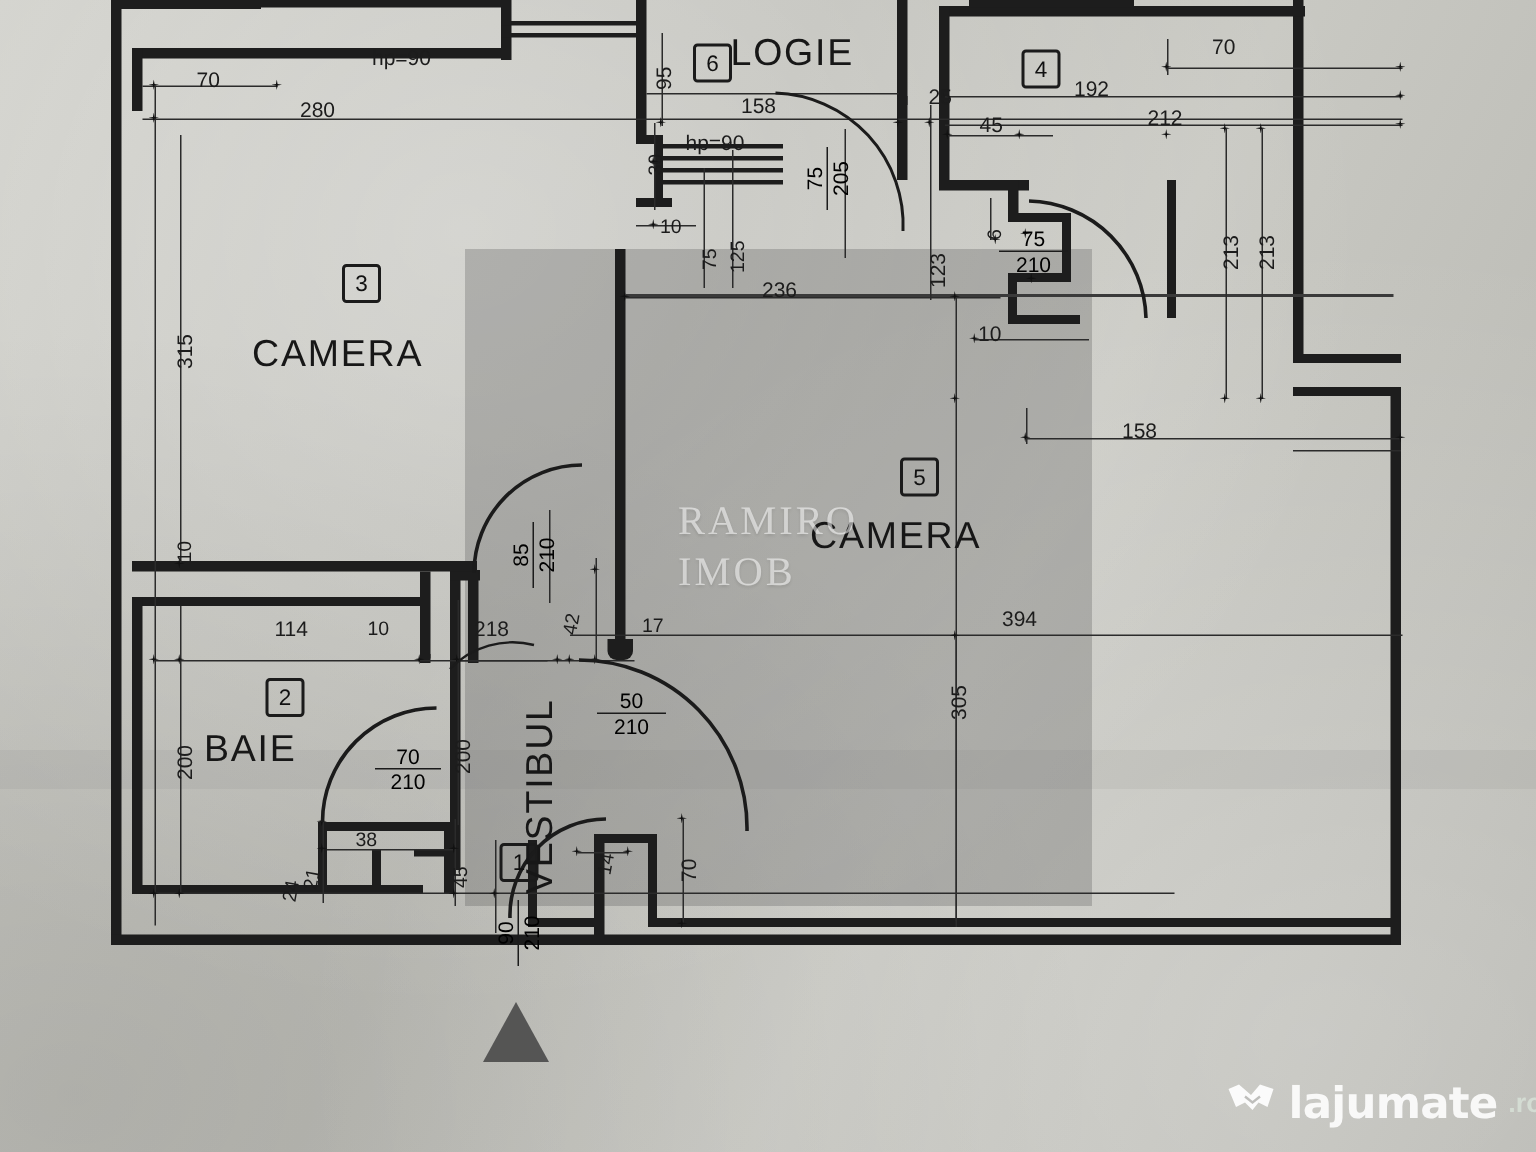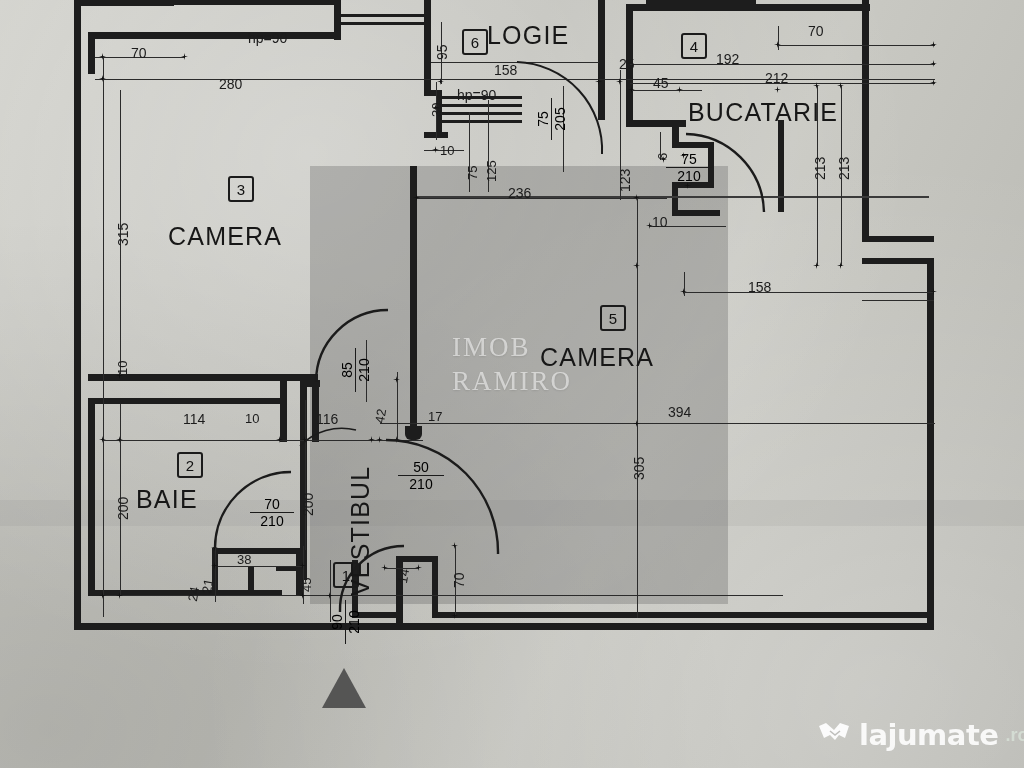--- a/index.html
+++ b/index.html
@@ -268,29 +268,28 @@
   <div class="txt roomname rot" style="left:348px;top:596px;transform:rotate(-90deg);">VESTIBUL</div>
 
   <div class="numbox" style="left:600px;top:305px;width:22px;height:22px;">
     <span>5</span>
   </div>
   <div class="txt roomname" style="left:540px;top:345px;">CAMERA</div>
 
   <div class="numbox" style="left:681px;top:33px;width:22px;height:22px;">
     <span>4</span>
   </div>
-  <div class="txt roomname" style="left:688px;top:100px;">BUCATARIE</div>
 
   <div class="numbox" style="left:462px;top:29px;width:22px;height:22px;">
     <span>6</span>
   </div>
   <div class="txt roomname" style="left:487px;top:23px;">LOGIE</div>
 
   <div class="txt dim" style="left:131px;top:46px;">70</div>
-  <div class="txt dim" style="left:219px;top:66px;margin-top:11px;">280</div>
+  <div class="txt dim" style="left:200px;top:66px;">280</div>
   <div class="txt dim" style="left:248px;top:31px;">hp=90</div>
 
   <div class="txt dim rot" style="left:435px;top:60px;transform:rotate(-90deg);">95</div>
   <div class="txt dimS rot" style="left:430px;top:117px;transform:rotate(-90deg);">30</div>
   <div class="txt dim" style="left:494px;top:63px;">158</div>
   <div class="txt dim" style="left:457px;top:88px;">hp=90</div>
   <div class="txt dimS" style="left:440px;top:144px;">10</div>
   <div class="txt dimS rot" style="left:466px;top:180px;transform:rotate(-90deg);">75</div>
   <div class="txt dimS rot" style="left:485px;top:182px;transform:rotate(-90deg);">125</div>
 
@@ -317,21 +316,21 @@
   </div>
   <div class="txt dim" style="left:652px;top:215px;">10</div>
 
   <div class="txt dim" style="left:508px;top:186px;">236</div>
   <div class="txt dim" style="left:748px;top:280px;">158</div>
 
   <div class="txt dim rot" style="left:116px;top:246px;transform:rotate(-90deg);">315</div>
   <div class="txt dimS rot" style="left:116px;top:375px;transform:rotate(-90deg);">10</div>
   <div class="txt dim" style="left:183px;top:412px;">114</div>
   <div class="txt dimS" style="left:245px;top:412px;">10</div>
-  <div class="txt dim" style="left:316px;top:412px;">116</div>
+  <div class="txt dim" style="left:316px;top:412px;">218</div>
 
   <div class="frac rot" style="left:340px;top:392px;width:44px;transform:rotate(-90deg);">
     <span class="top">85</span>
     <span class="bar"></span>
     <span class="bot">210</span>
   </div>
   <div class="txt dimS rot" style="left:373px;top:422px;transform:rotate(-80deg);">42</div>
   <div class="txt dimS" style="left:428px;top:410px;">17</div>
 
   <div class="txt dim" style="left:668px;top:405px;">394</div>
@@ -362,22 +361,22 @@
 
   <div class="frac" style="left:398px;top:460px;width:46px;">
     <span class="top">50</span>
     <span class="bar"></span>
     <span class="bot">210</span>
   </div>
 
   <div id="northmark"></div>
 
   <div id="wm-ramiro">
+    <div>RAMIRO</div>
     <div>IMOB</div>
-    <div>RAMIRO</div>
   </div>
 
   <div id="wm-lajumate">
     <span>
       <svg width="34" height="24" viewBox="0 0 34 24">
         <path d="M1 5 L8 2 L16 9 L22 2 L31 5 L27 17 L21 14 L17 19 L12 14 L6 17 Z" fill="rgba(255,255,255,.92)"></path>
         <path d="M12 10 L17 14 L22 10" fill="none" stroke="rgba(150,150,145,.6)" stroke-width="1.6"></path>
       </svg>
     </span>
     <span class="lj">lajumate</span>

